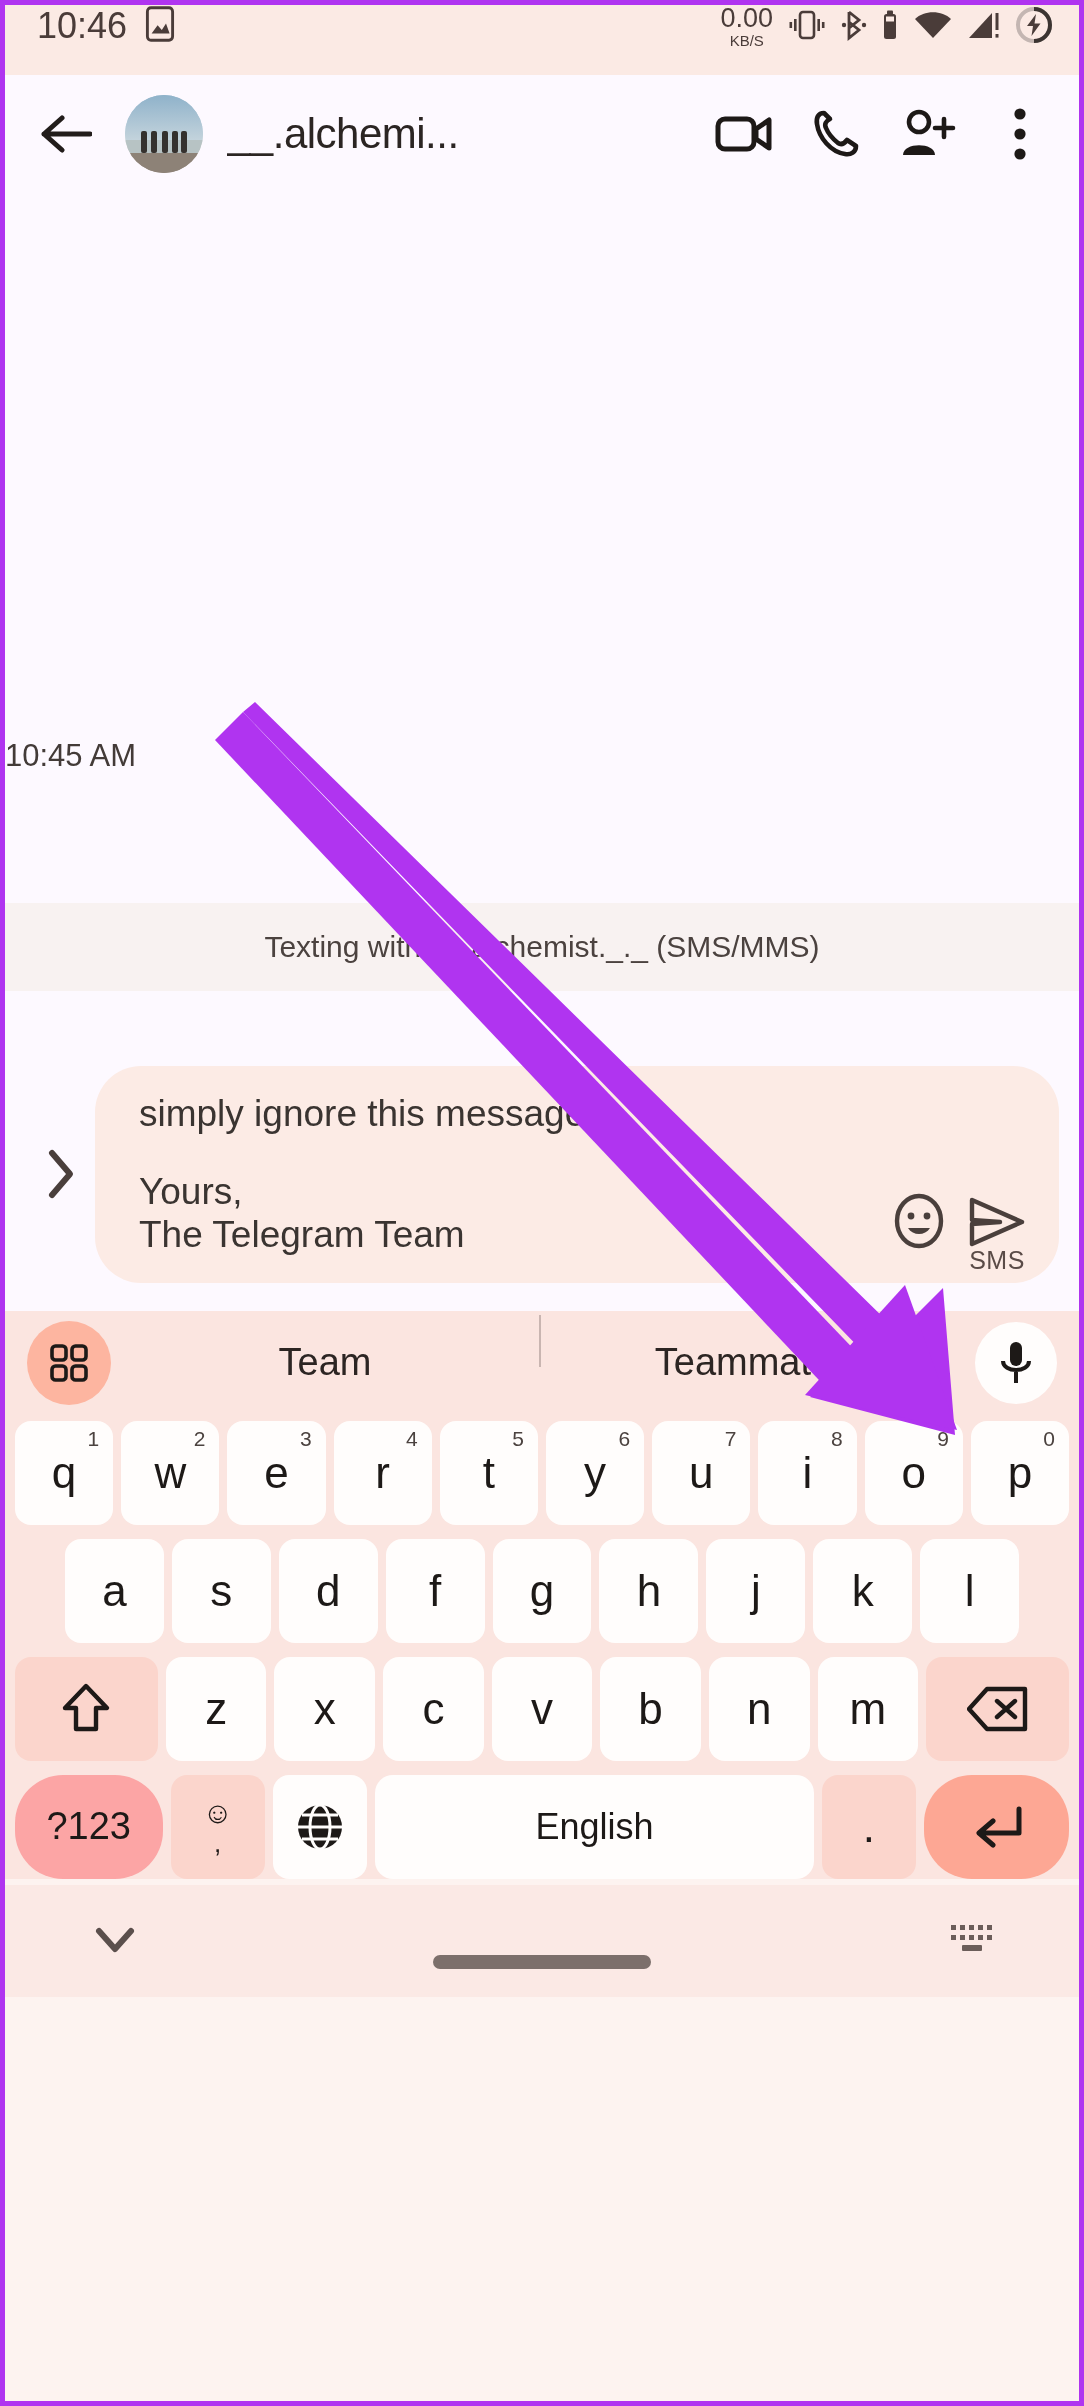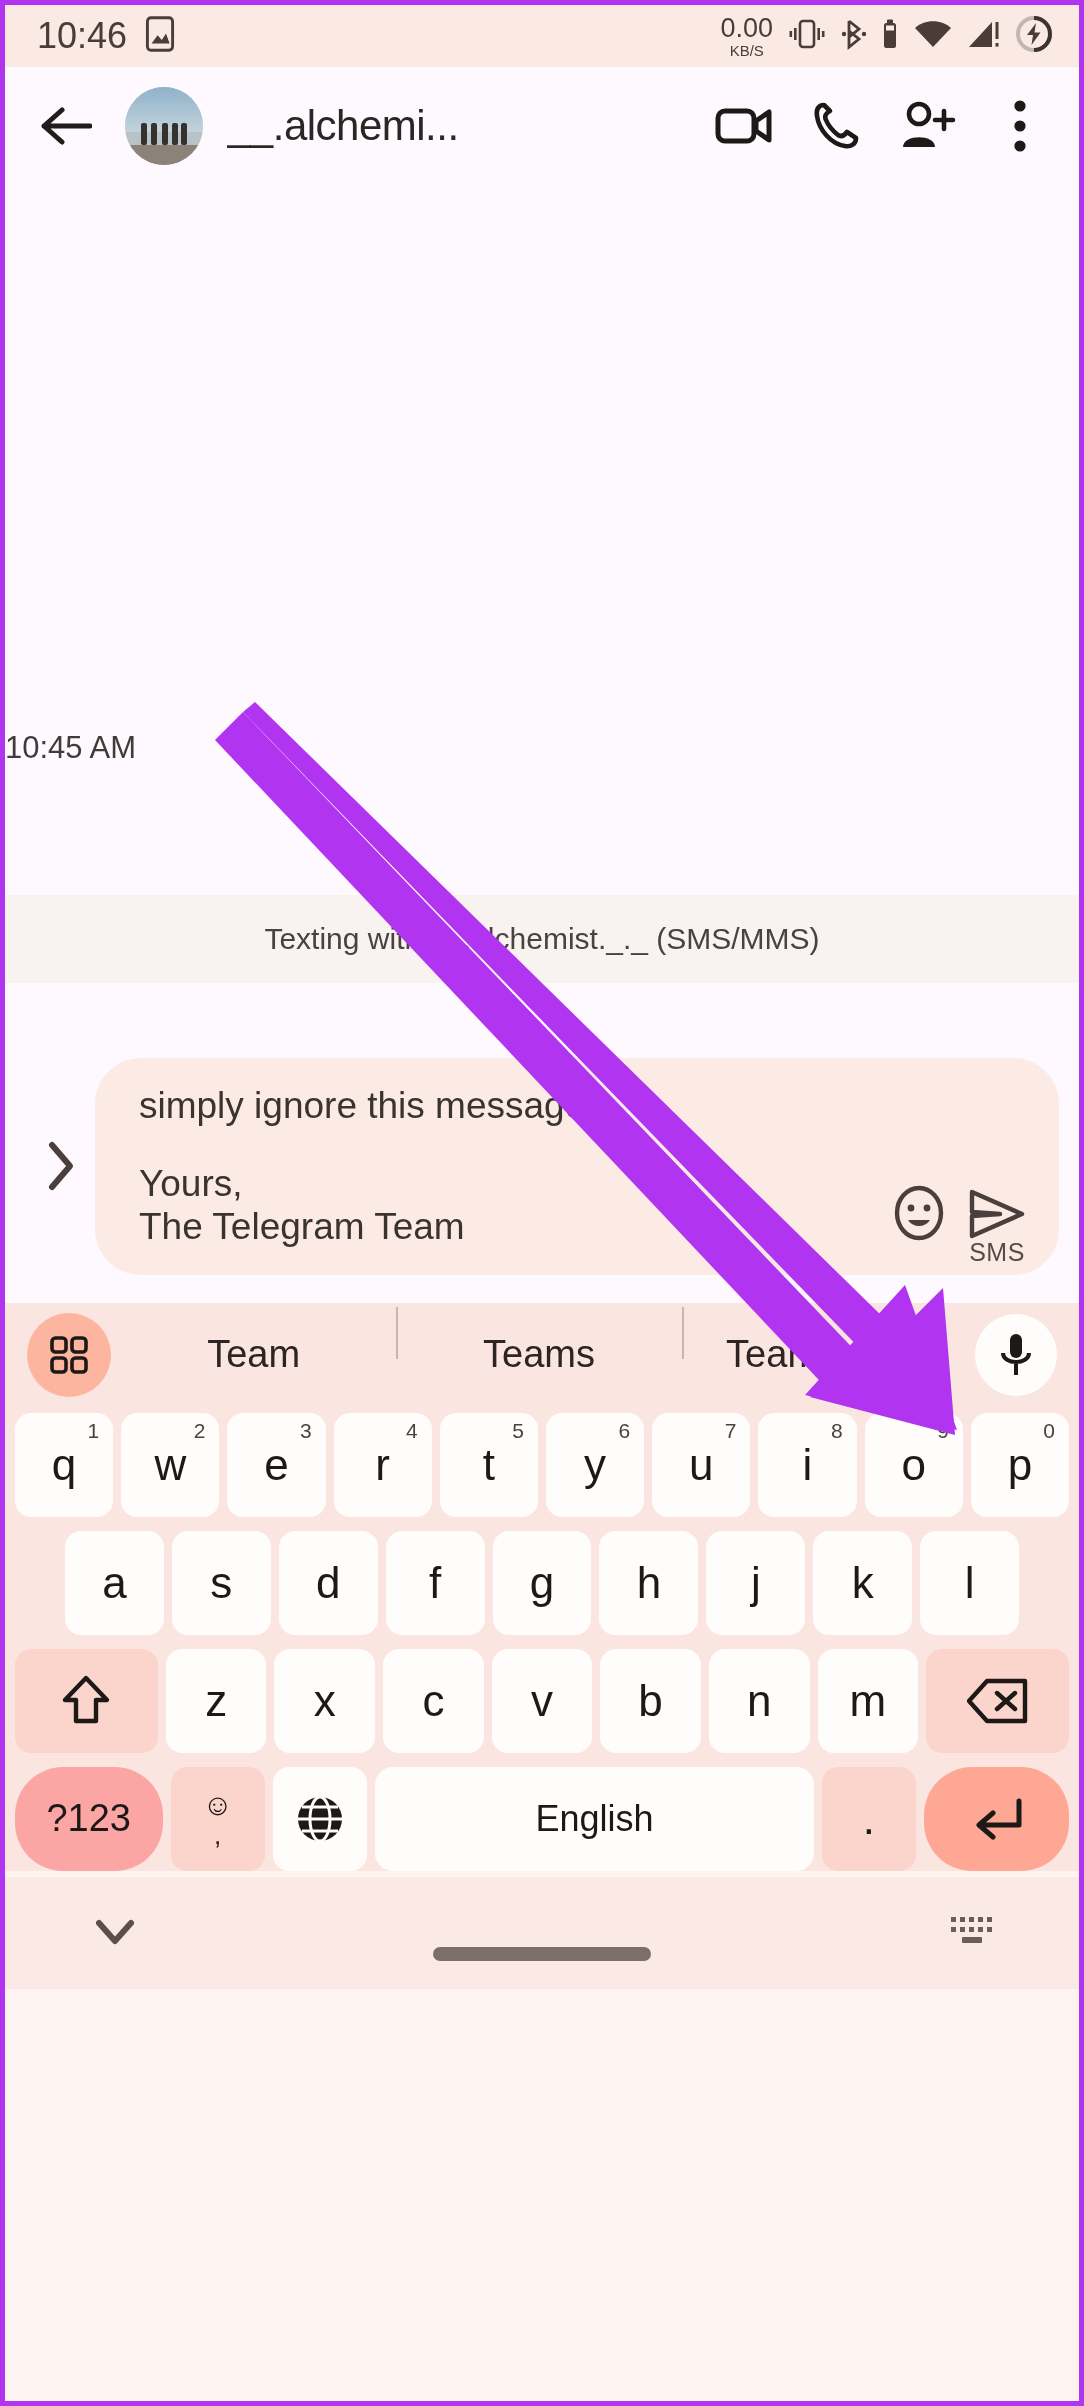--- a/index.html
+++ b/index.html
@@ -15,23 +15,23 @@
     border-left: 5px solid #b034f0;
     border-right: 5px solid #b034f0;
     border-top: 5px solid #b034f0;
     border-bottom: 5px solid #b034f0;
     background: #fdf3f0;
     overflow: hidden;
   }
 
   
   .statusbar {
-    height: 62px;
+    height: 70px;
     background: #fbeae4;
-    display: flex; align-items: center;
+    display: flex; align-items: flex-start;
     padding: 0 26px 0 32px;
     position: relative;
   }
   .sb-time {
     font-size: 36px; color: #4a3c39; letter-spacing: 0px;
     font-family: "Liberation Sans", sans-serif;
   }
   .sb-left { display: flex; align-items: center; gap: 18px; }
   .sb-right { margin-left: auto; display: flex; align-items: center; gap: 14px; }
   .kbs { display: flex; flex-direction: column; align-items: center; line-height: 1; margin-left: 16px; }
@@ -343,21 +343,20 @@
     <div class="sugg-apps">
       <svg width="44" height="44" viewBox="0 0 44 44">
           <rect x="5" y="5" width="14" height="14" rx="3.5" fill="none" stroke="#1d1917" stroke-width="3.6"></rect>
           <rect x="25" y="5" width="14" height="14" rx="3.5" fill="none" stroke="#1d1917" stroke-width="3.6"></rect>
           <rect x="5" y="25" width="14" height="14" rx="3.5" fill="none" stroke="#1d1917" stroke-width="3.6"></rect>
           <rect x="25" y="25" width="14" height="14" rx="3.5" fill="none" stroke="#1d1917" stroke-width="3.6"></rect>
         </svg>
     </div>
     <div class="sugg-words">
       <div class="sugg-word">Team</div>
-      <div class="sugg-word">Teams</div>
       <div class="sugg-word">Teammates</div>
     </div>
     <div class="sugg-mic">
       <svg width="40" height="48" viewBox="0 0 40 48">
           <rect x="14" y="3" width="12" height="24" rx="6" fill="#1d1917"></rect>
           <path d="M7 22 C7 34, 33 34, 33 22" fill="none" stroke="#1d1917" stroke-width="4"></path>
           <rect x="18" y="33" width="4" height="11" fill="#1d1917"></rect>
         </svg>
     </div>
   </div>

